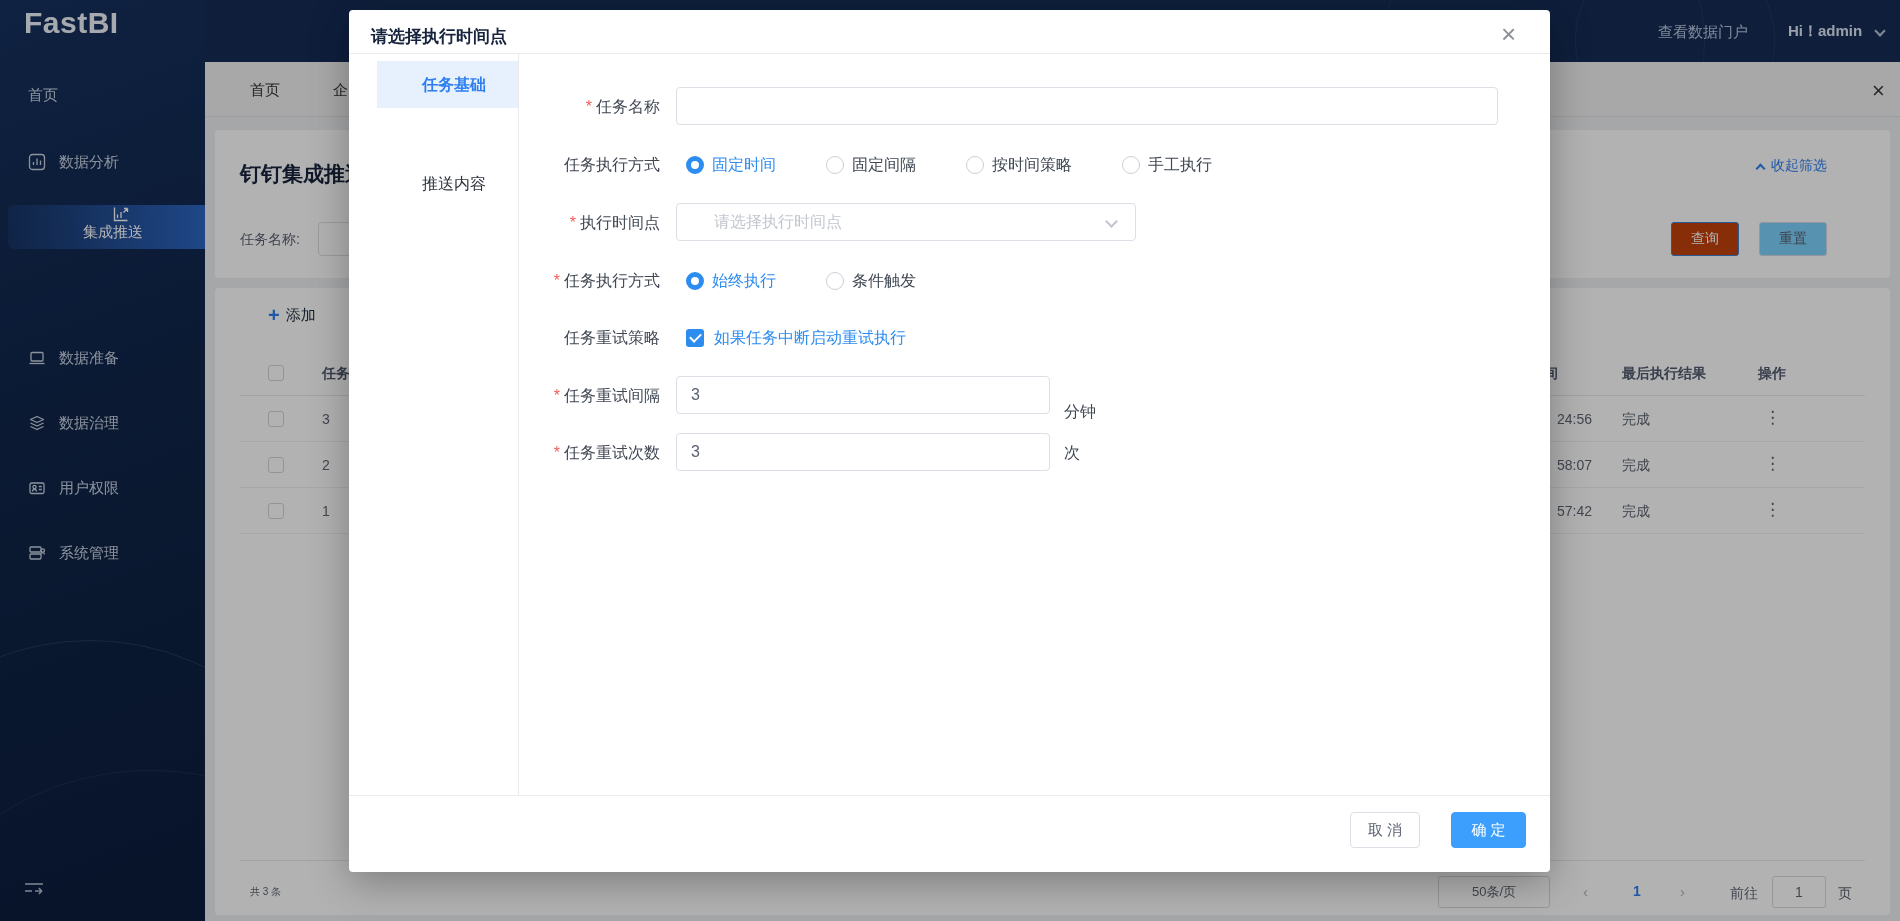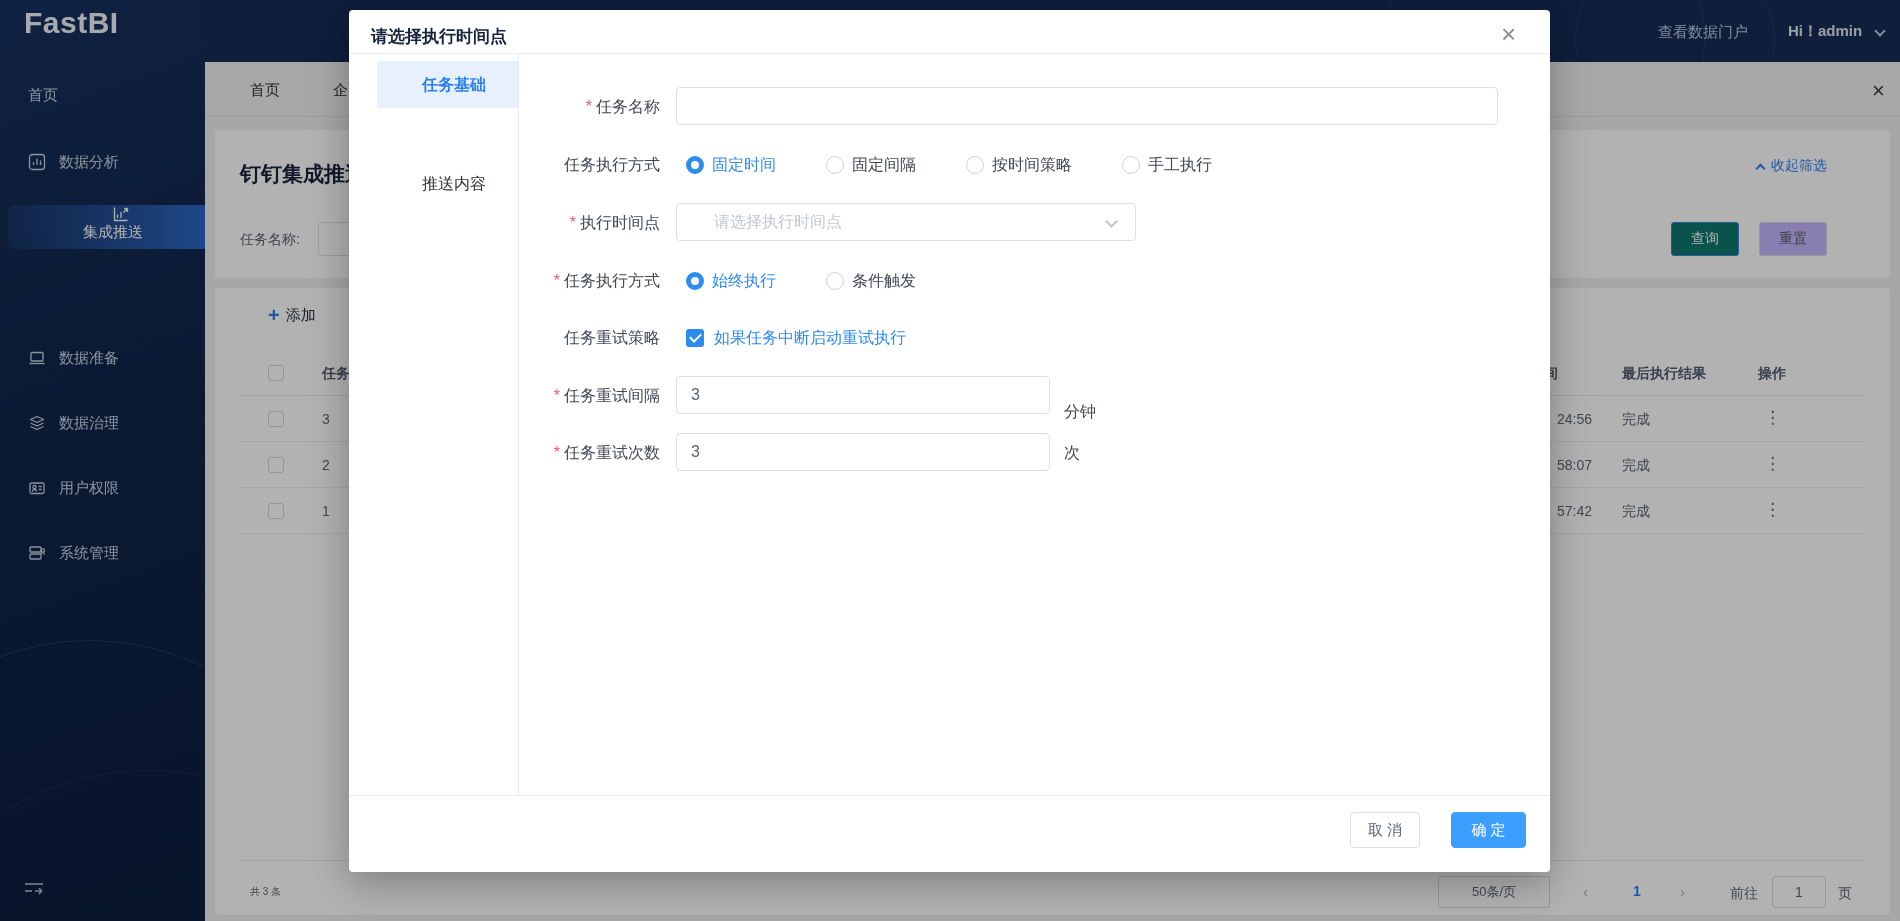--- a/index.html
+++ b/index.html
@@ -40,22 +40,22 @@
   
   .card{background:#fff;border-radius:4px;}
   .card1{left:215px;top:130px;width:1675px;height:148px;}
   .card2{left:215px;top:288px;width:1675px;height:627px;}
   .page-title{left:240px;top:160px;font-size:21px;font-weight:bold;color:#17233d;white-space:nowrap;}
   .collapse-filter{left:1757px;top:157px;font-size:14px;color:#2d7ff0;cursor:pointer;display:flex;align-items:center;gap:7px;}
   .caret-up-blue{display:inline-block;width:7px;height:7px;border-right:2px solid #2d7ff0;border-bottom:2px solid #2d7ff0;transform:rotate(-135deg);margin-top:4px;}
   .filter-label{left:240px;top:231px;font-size:14px;color:#5a6170;}
   .filter-input{left:318px;top:222px;width:240px;height:34px;border:1px solid #dcdfe6;border-radius:4px;background:#fff;padding:0 10px;font-size:14px;color:#5a6170;}
   .btn{display:flex;align-items:center;justify-content:center;border-radius:3px;font-size:14px;cursor:pointer;}
-  .btn-query{left:1671px;top:222px;width:68px;height:34px;background:#0f766e;color:#fff;border:1px solid #3b82d6;}
-  .btn-reset{left:1759px;top:222px;width:68px;height:34px;background:#c4b5fd;color:#5a6170;border:1px solid #d5d9e0;}
+  .btn-query{left:1671px;top:222px;width:68px;height:34px;background:#c2410c;color:#fff;border:1px solid #3b82d6;}
+  .btn-reset{left:1759px;top:222px;width:68px;height:34px;background:#7dd3fc;color:#5a6170;border:1px solid #d5d9e0;}
 
   .add-wrap{left:268px;top:305px;display:flex;align-items:center;cursor:pointer;}
   .add-plus{color:#2d7ff0;font-size:20px;font-weight:bold;line-height:20px;}
   .add-label{margin-left:6px;font-size:15px;color:#1f2d3d;}
 
   
   .t-row{left:240px;width:1625px;height:46px;}
   .t-head{top:350px;border-bottom:1px solid #e8eaec;}
   .t-r1{top:396px;border-bottom:1px solid #efeff2;}
   .t-r2{top:442px;border-bottom:1px solid #efeff2;}

